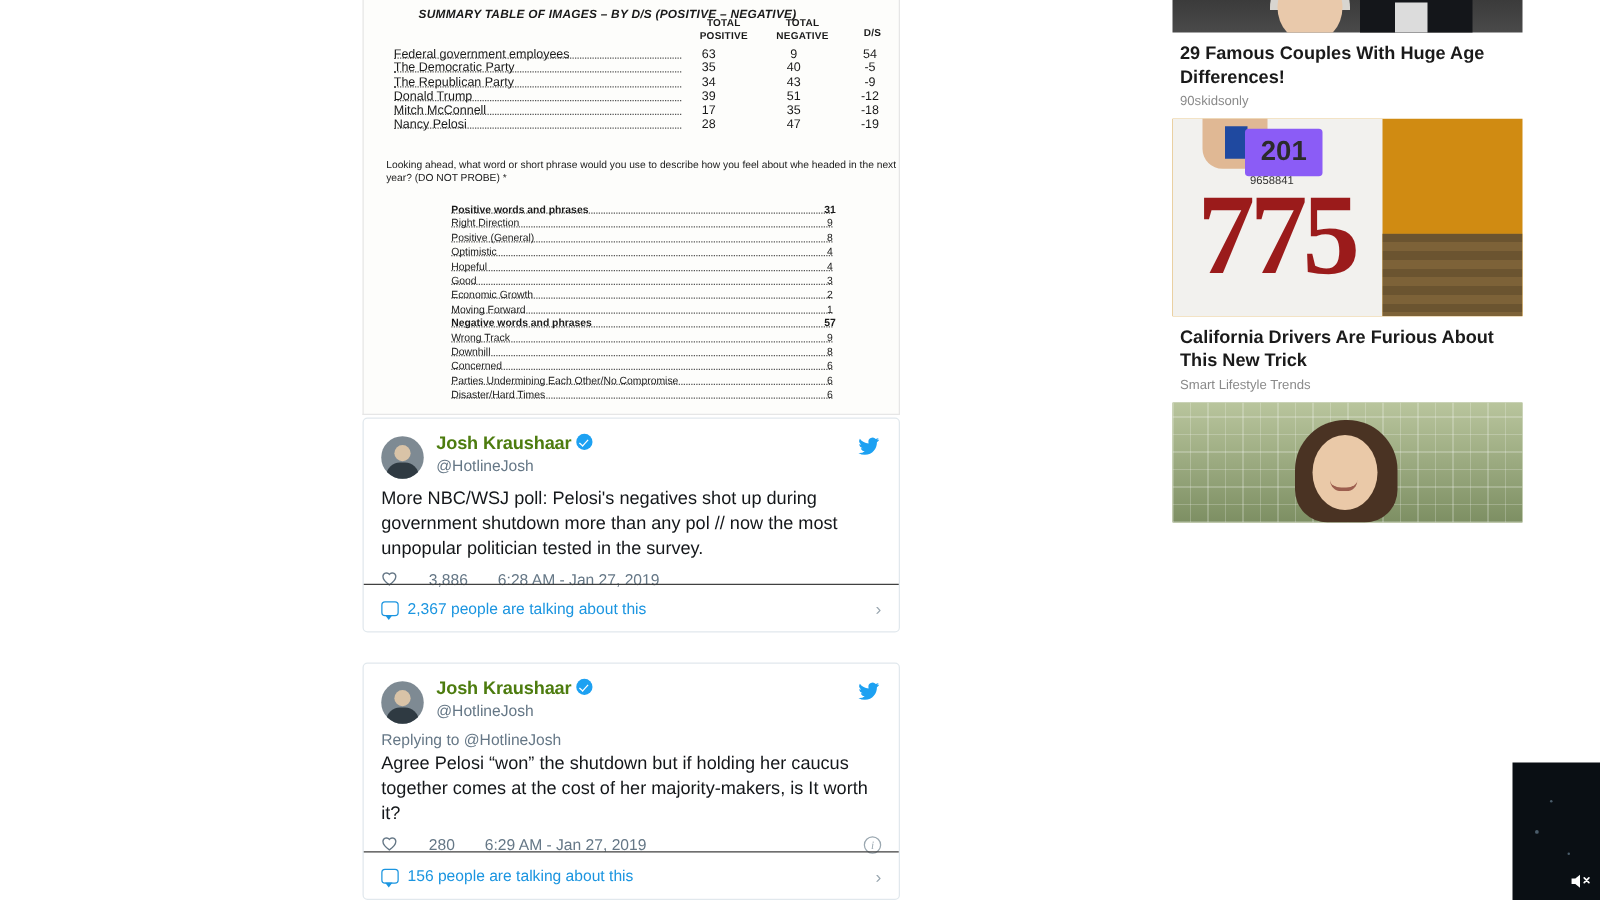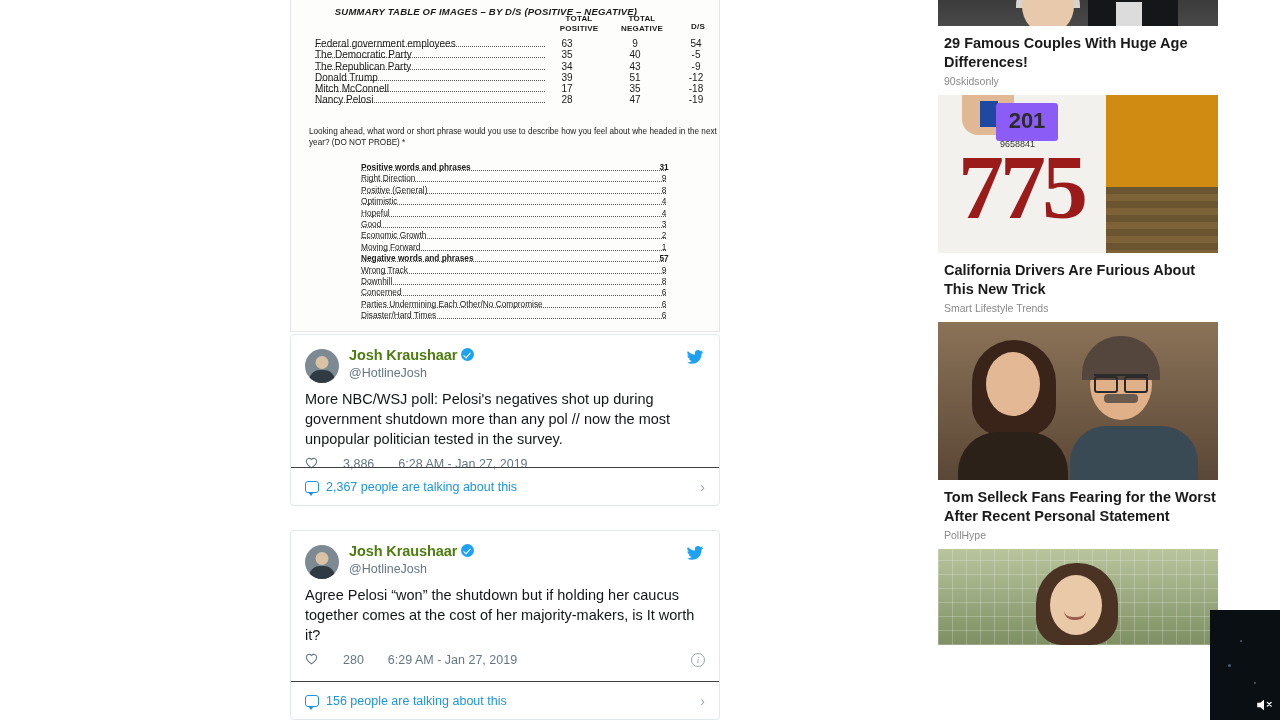--- a/index.html
+++ b/index.html
@@ -651,20 +651,21 @@
             <div class="body"></div>
         </div>
         <div class="tw-name">
           <span>Josh Kraushaar</span><span class="verified"></span>
         </div>
         <div class="tw-handle">@HotlineJosh</div>
         <svg class="tw-bird" viewBox="0 0 24 24" fill="currentColor">
             <path d="M23 4.9c-.8.4-1.7.6-2.6.8 1-.6 1.7-1.5 2-2.6-.9.5-1.9.9-2.9 1.1A4.5 4.5 0 0 0 11.7 8c0 .4 0 .7.1 1A12.8 12.8 0 0 1 2.5 4.1a4.5 4.5 0 0 0 1.4 6 4.4 4.4 0 0 1-2-.6v.1c0 2.2 1.5 4 3.6 4.4a4.5 4.5 0 0 1-2 .1 4.5 4.5 0 0 0 4.2 3.1A9 9 0 0 1 1 19.1a12.7 12.7 0 0 0 6.9 2c8.3 0 12.8-6.9 12.8-12.8v-.6c.9-.6 1.7-1.4 2.3-2.3z"></path>
           </svg>
       </div>
+      <div class="tw-reply-to">Replying to @HotlineJosh</div>
       <div class="tw-text">Agree Pelosi “won” the shutdown but if holding her caucus together comes at the cost of her majority-makers, is It worth it?</div>
       <div class="tw-meta">
         <span class="heart">
             <svg viewBox="0 0 24 22" width="13" height="12" fill="none" stroke="#657786" stroke-width="2">
               <path d="M12 20S2.5 13.5 2.5 7.8A5.3 5.3 0 0 1 12 4.6 5.3 5.3 0 0 1 21.5 7.8C21.5 13.5 12 20 12 20z"></path>
             </svg>
           </span>
         <span>280</span>
         <span>6:29 AM - Jan 27, 2019</span>
         <span class="tw-info">i</span>
@@ -697,35 +698,20 @@
         <div class="bluetag"></div>
         <div class="sticker">201</div>
         <div class="smalltxt">9658841</div>
         <div class="plate-num">775</div>
         <div class="rail"></div>
       </div>
       <div class="promo-title">California Drivers Are Furious About This New Trick</div>
       <div class="promo-src">Smart Lifestyle Trends</div>
     </div>
 
-    <div class="promo">
-      <div class="promo-img img-selleck">
-        <div class="bg"></div>
-        <div class="woman-hair"></div>
-          <div class="woman-head"></div>
-          <div class="woman-body"></div>
-        <div class="man-head"></div>
-          <div class="man-hair"></div>
-          <div class="glasses"></div>
-          <div class="stache"></div>
-          <div class="man-body"></div>
-      </div>
-      <div class="promo-title">Tom Selleck Fans Fearing for the Worst After Recent Personal Statement</div>
-      <div class="promo-src">PollHype</div>
-    </div>
 
     <div class="promo">
       <div class="promo-img img-girl">
         <div class="bg"></div>
           <div class="fence"></div>
         <div class="hair"></div>
           <div class="head"></div>
           <div class="smile"></div>
       </div>
     </div>

